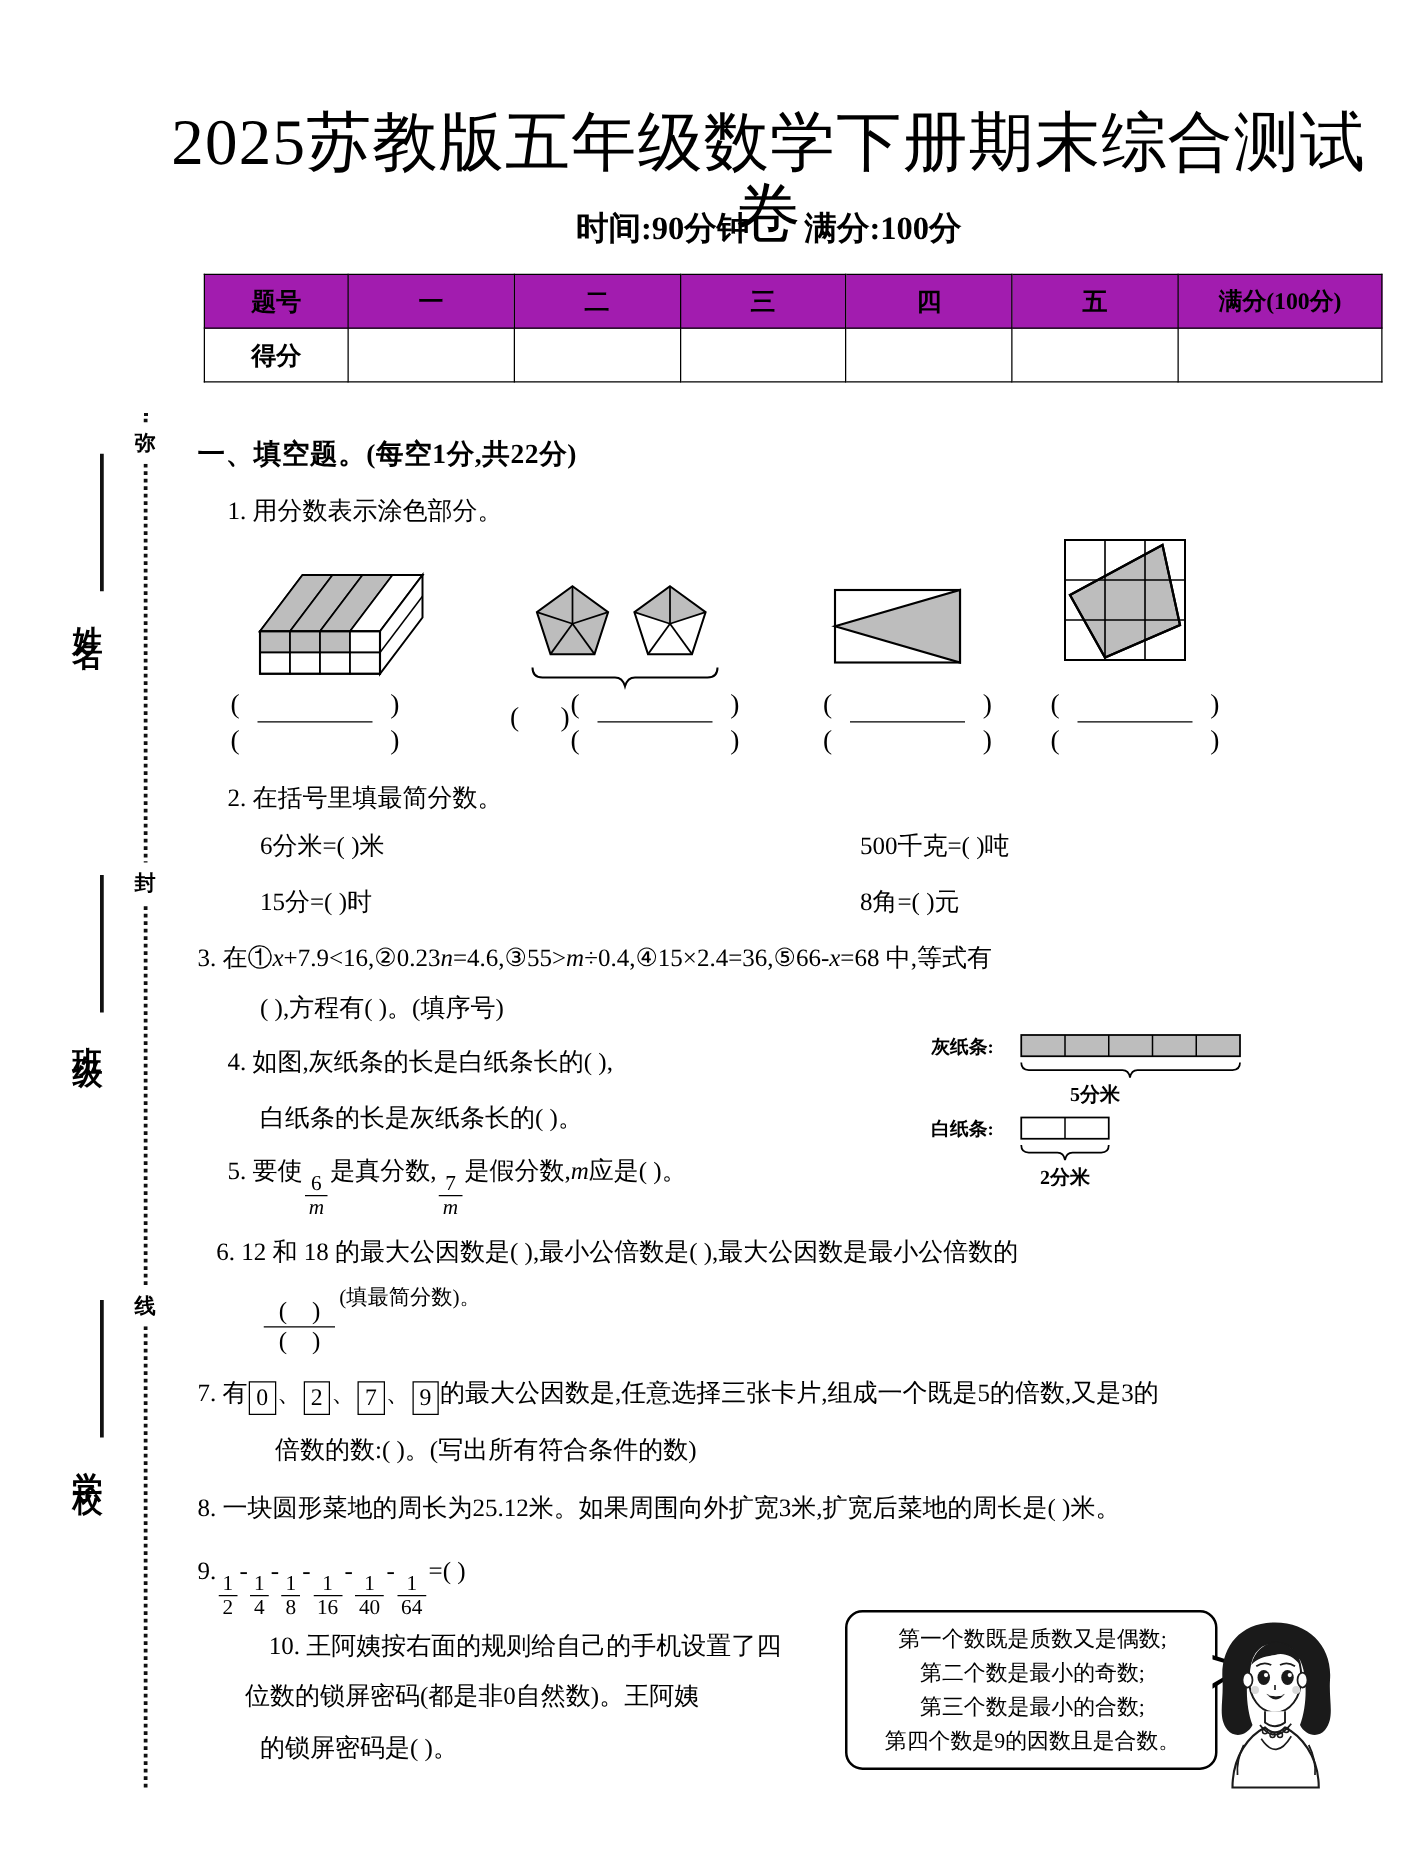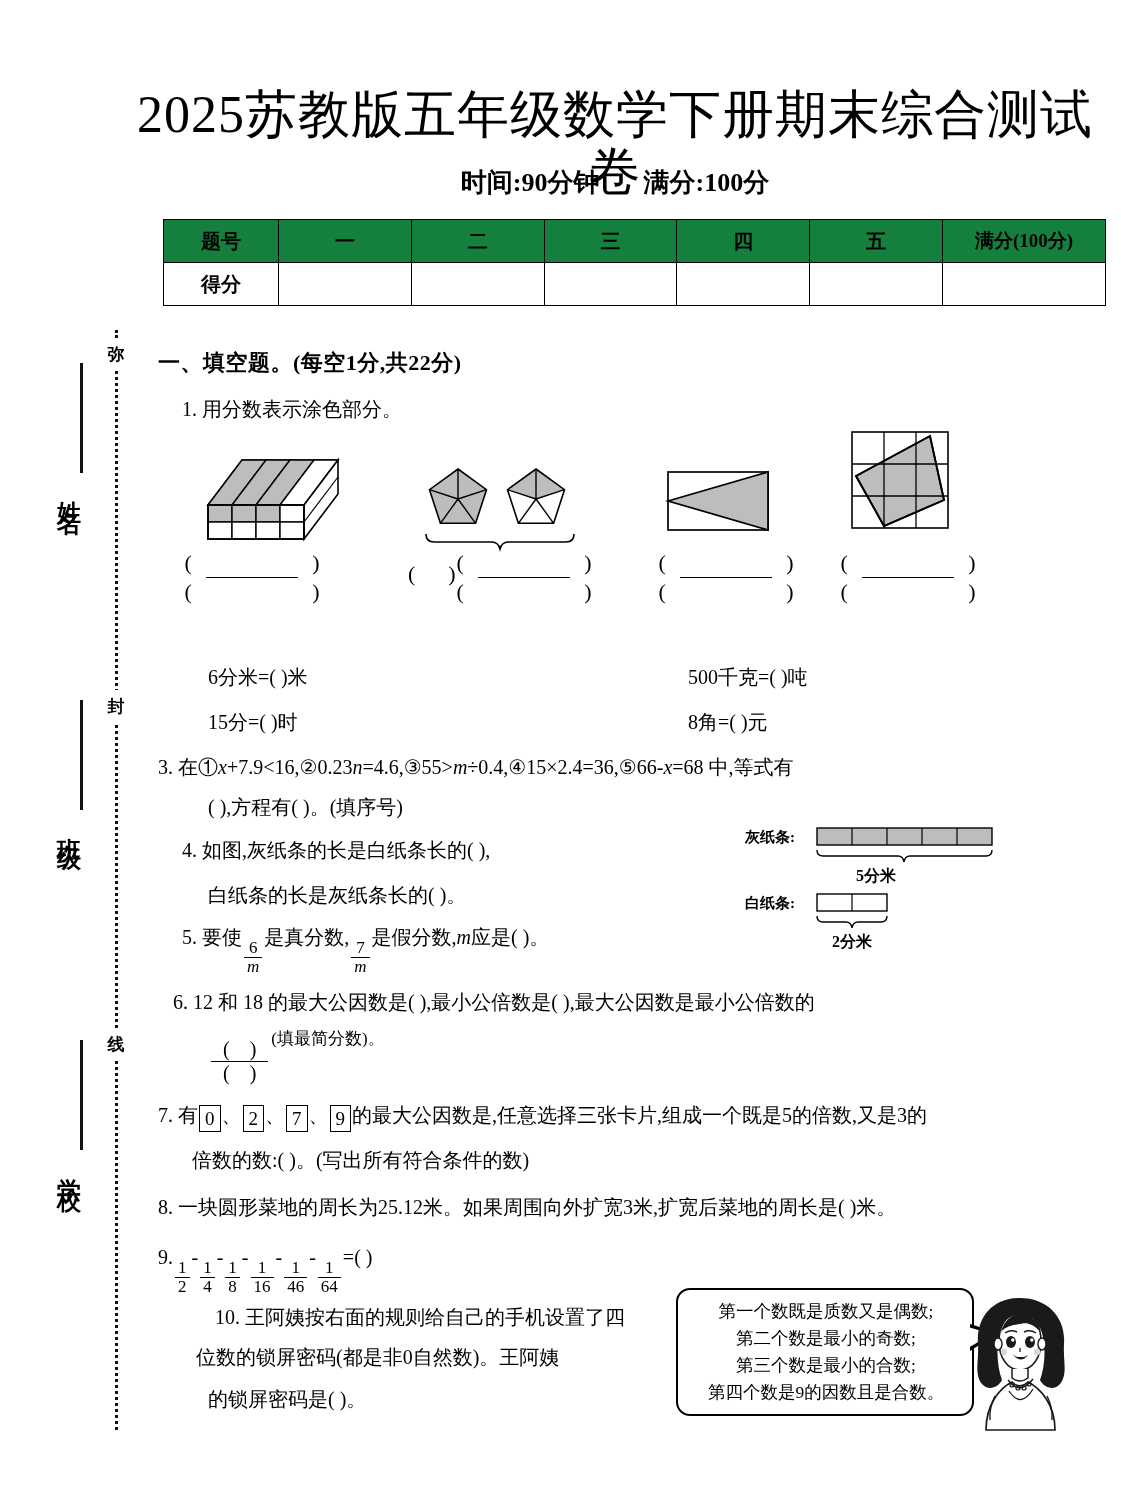--- a/index.html
+++ b/index.html
@@ -43,21 +43,21 @@
 
   
   table.score{
     position:absolute;left:163px;top:219px;width:943px;
     border-collapse:collapse;table-layout:fixed;
   }
   table.score td{
     border:1.6px solid #000;height:40px;text-align:center;
     font-size:20px;font-weight:700;
   }
-  table.score tr.head td{background:#15803d;}
+  table.score tr.head td{background:#a21caf;}
   table.score td.c0{width:112px;}
   table.score td.clast{width:160px;font-size:19px;}
 
   
   .sec-head{
     position:absolute;font-size:22px;font-weight:700;letter-spacing:.5px;
   }
   .q{position:absolute;font-size:20px;line-height:34px;}
   .ital{font-style:italic;}
 
@@ -246,20 +246,21 @@
       <line x1="6" y1="68" x2="102" y2="68" stroke="#000" stroke-width="1.3"></line>
       <polygon points="10,48 84,8 98,72 38,98" fill="none" stroke="#000" stroke-width="1.8"></polygon>
     </svg>
   </div>
   <div class="ansfrac" style="left:862px;top:549px;width:92px;">
     <div class="top">(&nbsp;&nbsp;&nbsp;)</div>
     <div class="bar"></div>
     <div class="bot">(&nbsp;&nbsp;&nbsp;)</div>
   </div>
 
+  <div class="q" style="left:182px;top:622px;">2. 在括号里填最简分数。</div>
   <div class="q" style="left:208px;top:660px;">6分米=(      )米</div>
   <div class="q" style="left:688px;top:660px;">500千克=(      )吨</div>
   <div class="q" style="left:208px;top:705px;">15分=(      )时</div>
   <div class="q" style="left:688px;top:705px;">8角=(      )元</div>
 
   <div class="q" style="left:158px;top:750px;white-space:nowrap;">
     <span>3. 在①</span><span class="ital">x</span><span>+7.9&lt;16,②0.23</span><span class="ital">n</span><span>=4.6,③55&gt;</span><span class="ital">m</span><span>÷0.4,④15×2.4=36,⑤66-</span><span class="ital">x</span><span>=68 中,等式有</span>
   </div>
   <div class="q" style="left:208px;top:790px;">(                ),方程有(                )。(填序号)</div>
 
@@ -303,40 +304,40 @@
   <div class="q" style="left:208px;top:1020px;">
     <span class="bfrac">
         <span class="n">(&nbsp;&nbsp;&nbsp;&nbsp;)</span>
         <span class="d">(&nbsp;&nbsp;&nbsp;&nbsp;)</span>
       </span><span style="font-size:17px;">(填最简分数)。</span>
   </div>
 
   <div class="q" style="left:158px;top:1098px;white-space:nowrap;">
     <span>7. 有</span><span class="card">0</span><span>、</span><span class="card">2</span><span>、</span><span class="card">7</span><span>、</span><span class="card">9</span><span>的最大公因数是,任意选择三张卡片,组成一个既是5的倍数,又是3的</span>
   </div>
-  <div class="q" style="left:192px;top:1143px;text-align:center;">倍数的数:(              )。(写出所有符合条件的数)</div>
+  <div class="q" style="left:220px;top:1143px;text-align:center;">倍数的数:(              )。(写出所有符合条件的数)</div>
 
   <div class="q" style="left:158px;top:1190px;white-space:nowrap;">8. 一块圆形菜地的周长为25.12米。如果周围向外扩宽3米,扩宽后菜地的周长是(       )米。</div>
 
   <div class="q" style="left:158px;top:1240px;">
     <span>9.</span><span class="frac">
         <span class="n">1</span>
         <span class="d">2</span>
       </span><span>-</span><span class="frac">
         <span class="n">1</span>
         <span class="d">4</span>
       </span><span>-</span><span class="frac">
         <span class="n">1</span>
         <span class="d">8</span>
       </span><span>-</span><span class="frac">
         <span class="n">1</span>
         <span class="d">16</span>
       </span><span>-</span><span class="frac">
         <span class="n">1</span>
-        <span class="d">46</span>
+        <span class="d">40</span>
       </span><span>-</span><span class="frac">
         <span class="n">1</span>
         <span class="d">64</span>
       </span><span>=(        )</span>
   </div>
 
   <div class="q" style="left:175px;top:1300px;margin-left:40px;">10. 王阿姨按右面的规则给自己的手机设置了四</div>
   <div class="q" style="left:196px;top:1340px;">位数的锁屏密码(都是非0自然数)。王阿姨</div>
   <div class="q" style="left:208px;top:1382px;">的锁屏密码是(       )。</div>
 

